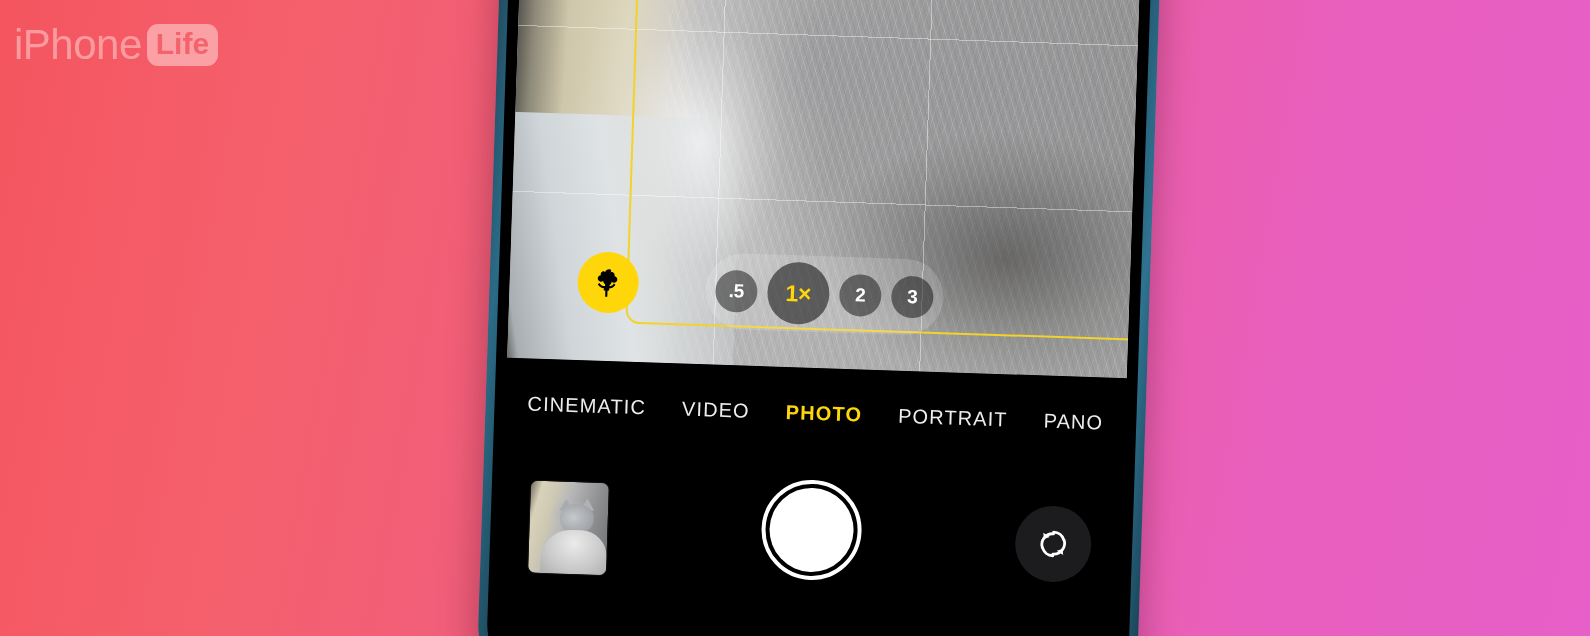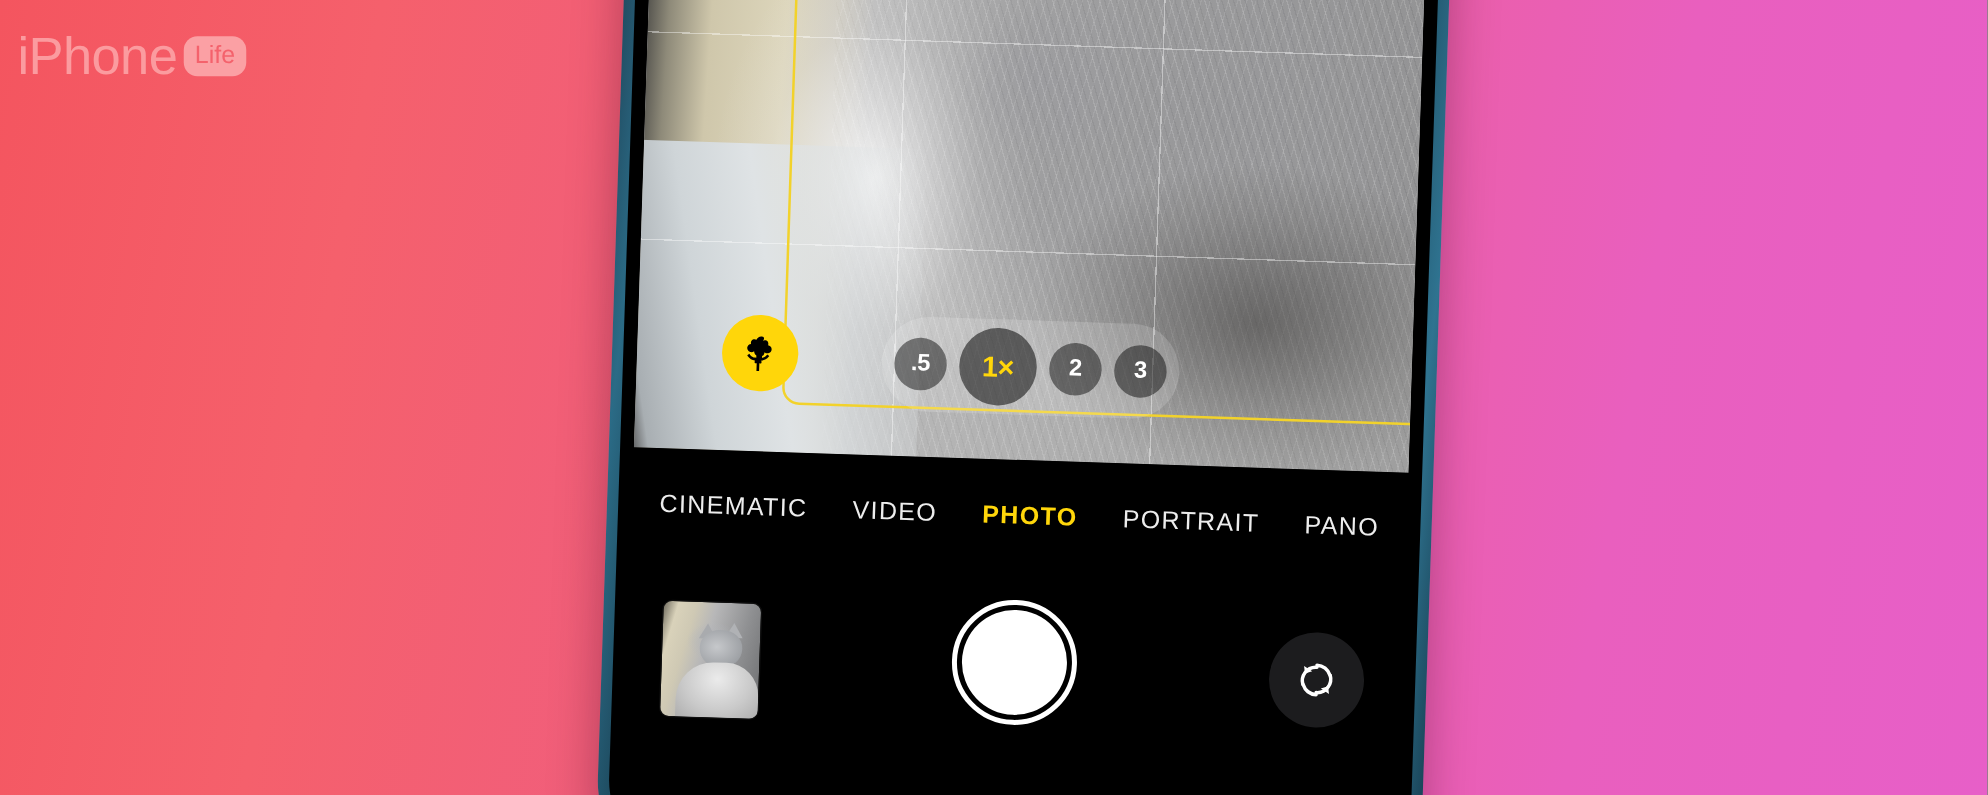--- a/index.html
+++ b/index.html
@@ -27,22 +27,22 @@
   #logo .logo-main {
     font-size: 42px;
     font-weight: 400;
     letter-spacing: -0.5px;
     color: #FB9B9F;
     line-height: 1;
   }
   #logo .logo-badge {
     background: #FBA0A4;
     color: #F4626C;
-    font-size: 20px;
-    font-weight: 400;
+    font-size: 30px;
+    font-weight: 700;
     border-radius: 11px;
     padding: 5px 9px 7px 9px;
     line-height: 1;
     margin-left: 3px;
   }
 
   
   #phone-wrap {
     position: absolute;
     left: 487px;

